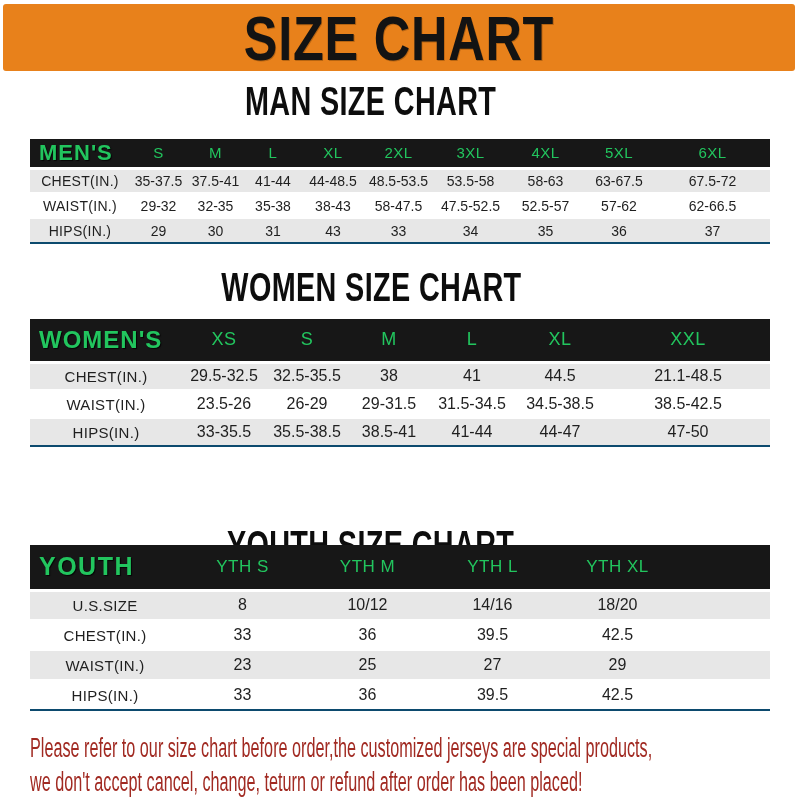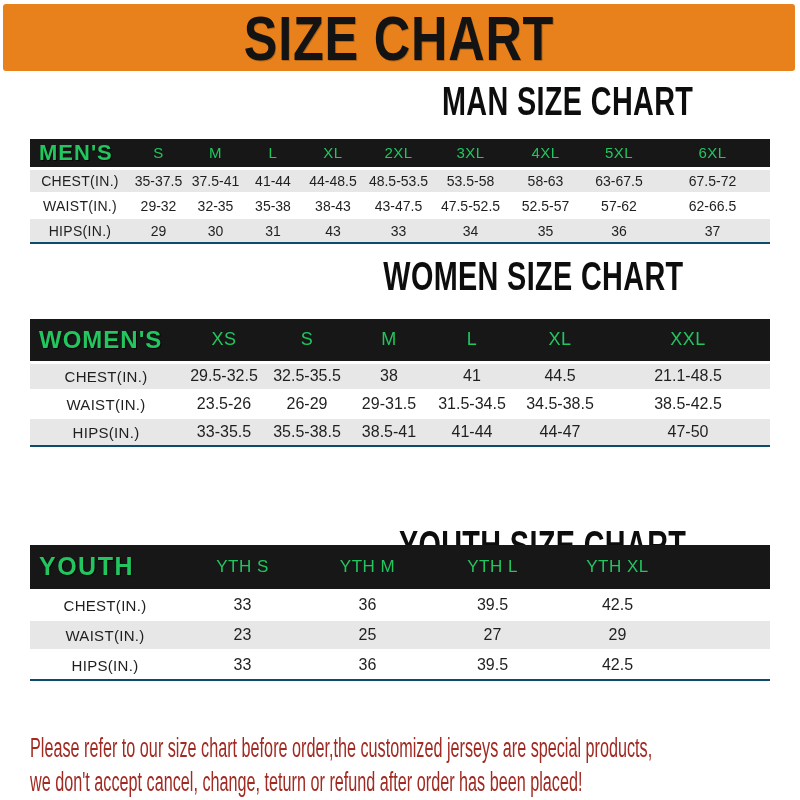--- a/index.html
+++ b/index.html
@@ -15,29 +15,29 @@
     display:flex; align-items:center; justify-content:center;
   }
   .banner-text {
     display:inline-block; font-size:63px; font-weight:bold; color:#131313;
     letter-spacing:1px; transform:scaleX(0.8); white-space:nowrap;
     text-shadow:1px 1px 0 rgba(90,45,0,0.35);
   }
 
   
   .section-title {
-    position:absolute; left:0; width:742px; text-align:right;
+    position:absolute; left:0; width:742px; text-align:center;
     line-height:40px; height:40px;
   }
   .title-inner {
     display:inline-block; font-size:40px; font-weight:bold; color:#0d0d0d;
     transform:scaleX(0.72); white-space:nowrap; letter-spacing:0.5px;
   }
   #men-title   { top:81px; }
-  #women-title { top:256px; }
+  #women-title { top:267px; }
   #youth-title { top:489px;margin-top:36px; }
 
   
   table.size-table {
     position:absolute; left:30px; width:740px;
     border-collapse:collapse; table-layout:fixed;
   }
   #men-table   { top:139px; }
   #women-table { top:319px; }
   #youth-table { top:545px; }
@@ -146,21 +146,21 @@
       <td>58-63</td>
       <td>63-67.5</td>
       <td>67.5-72</td>
     </tr>
     <tr class="white">
       <td class="rowlabel">WAIST(IN.)</td>
       <td>29-32</td>
       <td>32-35</td>
       <td>35-38</td>
       <td>38-43</td>
-      <td>43-47.5</td>
+      <td>58-47.5</td>
       <td>47.5-52.5</td>
       <td>52.5-57</td>
       <td>57-62</td>
       <td>62-66.5</td>
     </tr>
     <tr class="gray">
       <td class="rowlabel">HIPS(IN.)</td>
       <td>29</td>
       <td>30</td>
       <td>31</td>
@@ -247,20 +247,28 @@
     <tr>
       <th class="corner">YOUTH</th>
       <th>YTH S</th>
       <th>YTH M</th>
       <th>YTH L</th>
       <th>YTH XL</th>
       <th></th>
     </tr>
   </thead>
   <tbody>
+    <tr class="gray">
+      <td class="rowlabel">U.S.SIZE</td>
+      <td>8</td>
+      <td>10/12</td>
+      <td>14/16</td>
+      <td>18/20</td>
+      <td></td>
+    </tr>
     <tr class="white">
       <td class="rowlabel">CHEST(IN.)</td>
       <td>33</td>
       <td>36</td>
       <td>39.5</td>
       <td>42.5</td>
       <td></td>
     </tr>
     <tr class="gray">
       <td class="rowlabel">WAIST(IN.)</td>

